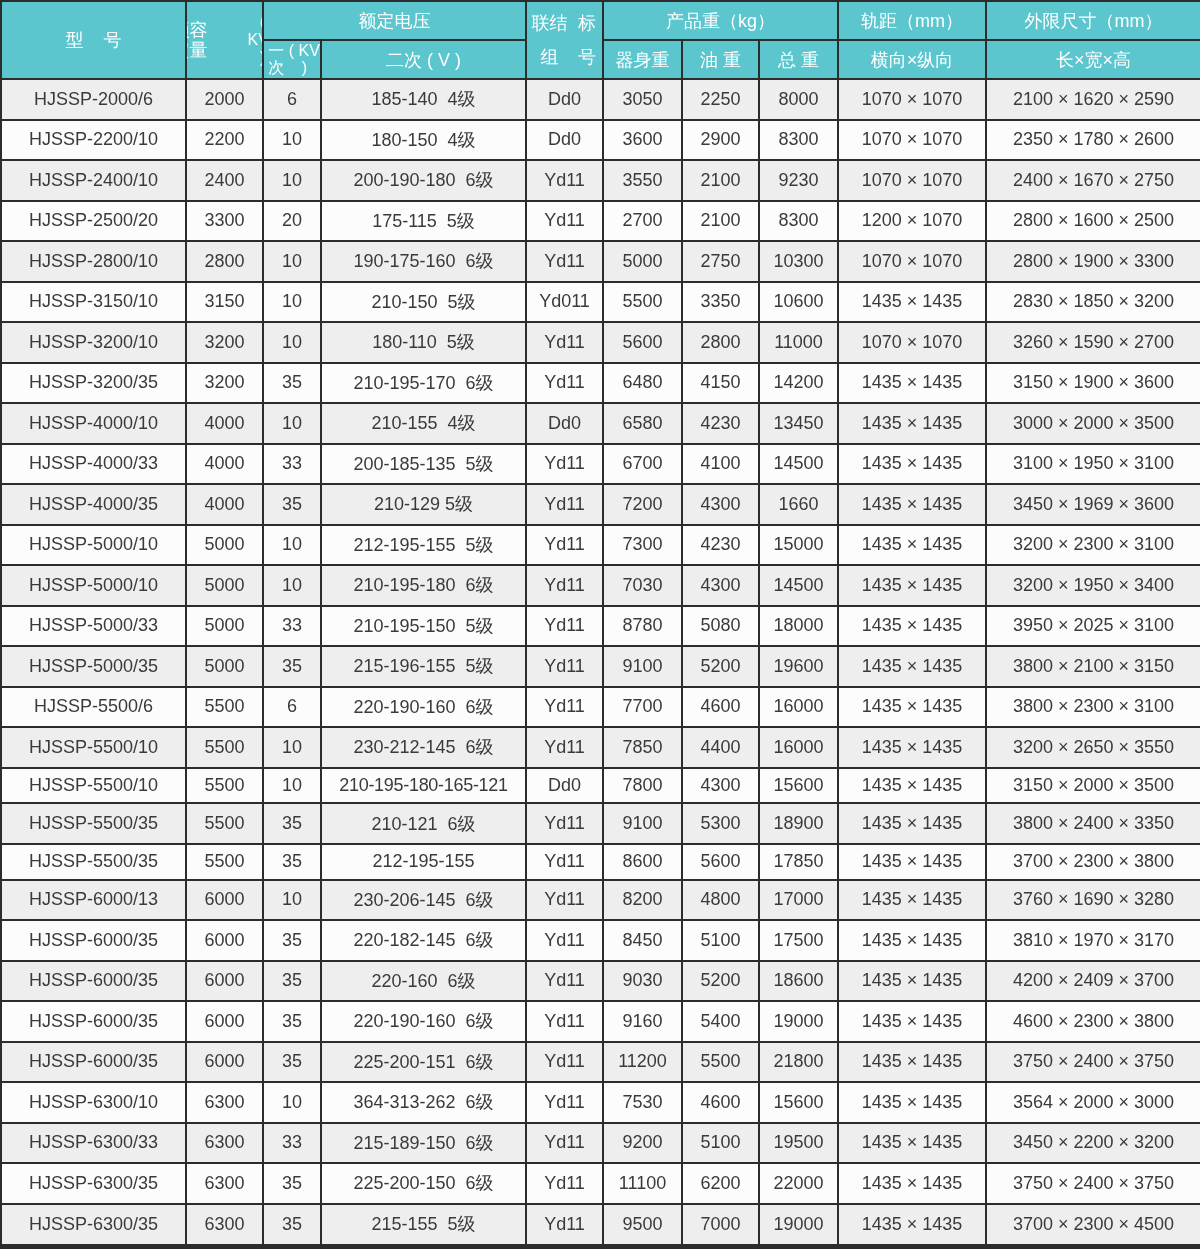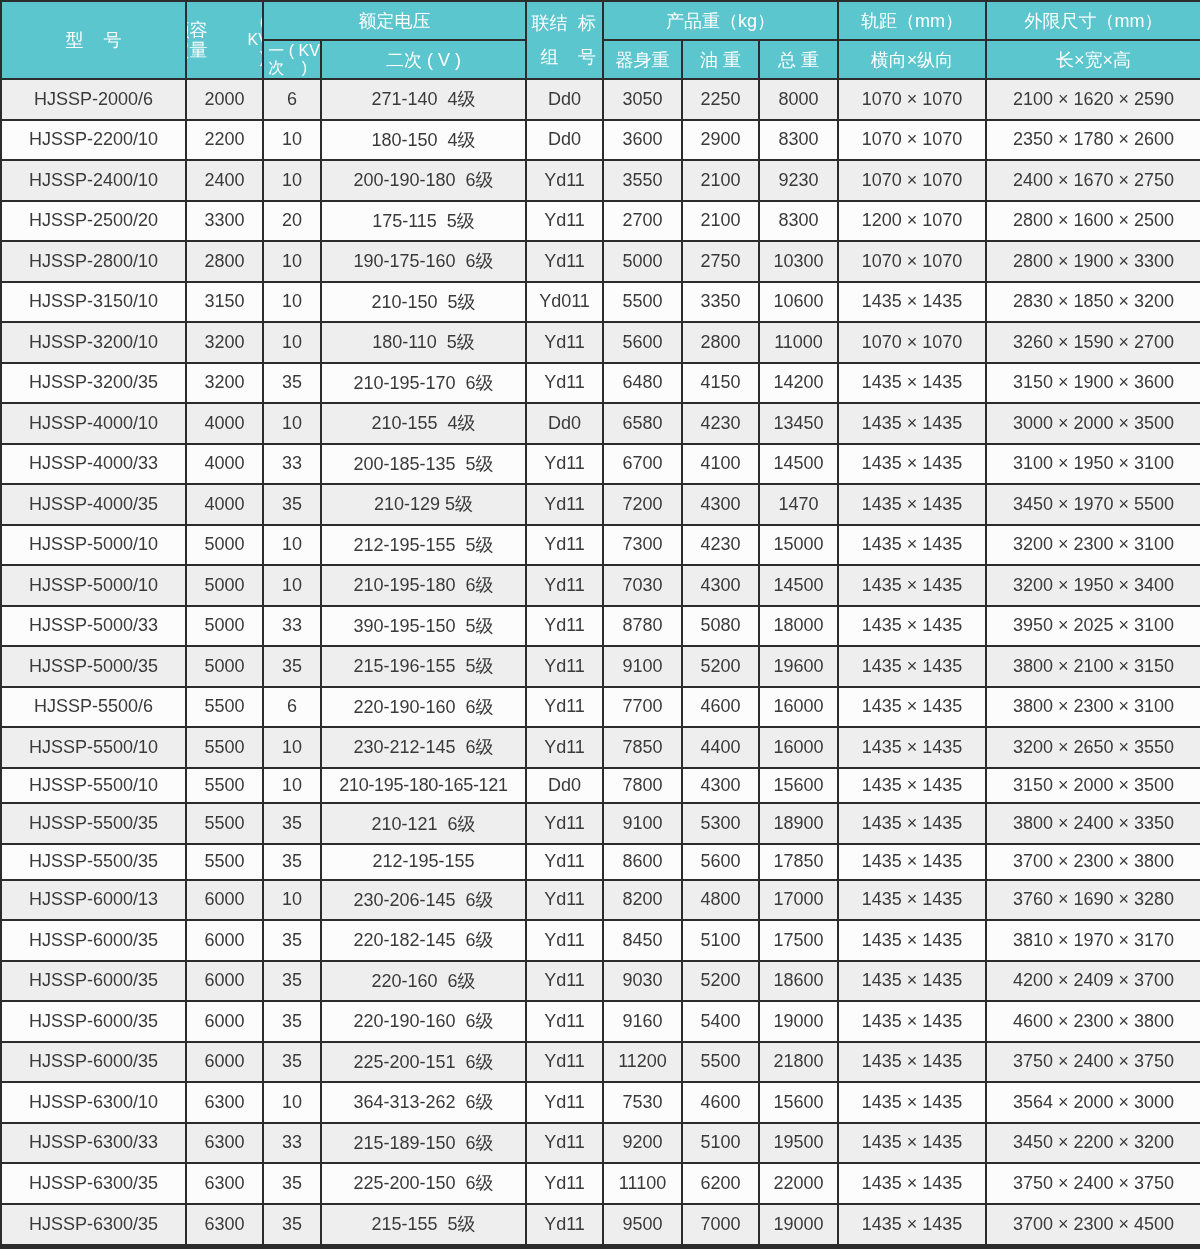--- a/index.html
+++ b/index.html
@@ -103,21 +103,21 @@
       <th><span>总 重</span></th>
       <th><span>横向×纵向</span></th>
       <th><span>长×宽×高</span></th>
     </tr>
   </thead>
   <tbody id="table-body">
       <tr>
         <td>HJSSP-2000/6</td>
         <td>2000</td>
         <td>6</td>
-        <td>271-140  4级</td>
+        <td>185-140  4级</td>
         <td>Dd0</td>
         <td>3050</td>
         <td>2250</td>
         <td>8000</td>
         <td>1070 × 1070</td>
         <td>2100 × 1620 × 2590</td>
       </tr>
       <tr>
         <td>HJSSP-2200/10</td>
         <td>2200</td>
@@ -227,23 +227,23 @@
         <td>3100 × 1950 × 3100</td>
       </tr>
       <tr>
         <td>HJSSP-4000/35</td>
         <td>4000</td>
         <td>35</td>
         <td>210-129 5级</td>
         <td>Yd11</td>
         <td>7200</td>
         <td>4300</td>
-        <td>1470</td>
-        <td>1435 × 1435</td>
-        <td>3450 × 1970 × 5500</td>
+        <td>1660</td>
+        <td>1435 × 1435</td>
+        <td>3450 × 1969 × 3600</td>
       </tr>
       <tr>
         <td>HJSSP-5000/10</td>
         <td>5000</td>
         <td>10</td>
         <td>212-195-155  5级</td>
         <td>Yd11</td>
         <td>7300</td>
         <td>4230</td>
         <td>15000</td>
@@ -259,21 +259,21 @@
         <td>7030</td>
         <td>4300</td>
         <td>14500</td>
         <td>1435 × 1435</td>
         <td>3200 × 1950 × 3400</td>
       </tr>
       <tr>
         <td>HJSSP-5000/33</td>
         <td>5000</td>
         <td>33</td>
-        <td>390-195-150  5级</td>
+        <td>210-195-150  5级</td>
         <td>Yd11</td>
         <td>8780</td>
         <td>5080</td>
         <td>18000</td>
         <td>1435 × 1435</td>
         <td>3950 × 2025 × 3100</td>
       </tr>
       <tr>
         <td>HJSSP-5000/35</td>
         <td>5000</td>

